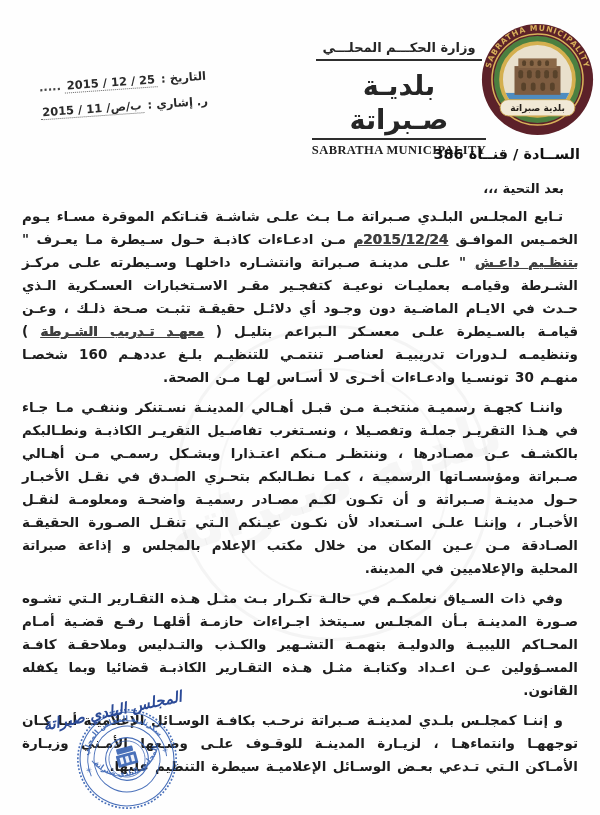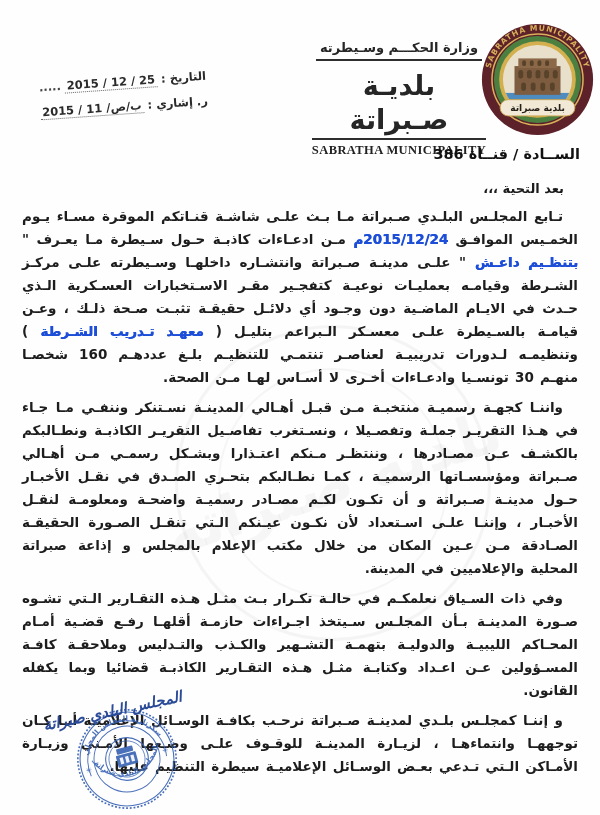--- a/index.html
+++ b/index.html
@@ -67,21 +67,21 @@
     position:absolute;right:36px;top:181px;direction:rtl;
     font-size:13px;font-weight:bold;color:#1c1c1c;
   }
   .letter-body{
     position:absolute;top:205px;right:22px;width:556px;
     direction:rtl;text-align:justify;text-align-last:right;
     font-size:13.5px;line-height:23px;font-weight:bold;color:#1d1d1d;
     word-spacing:1.5px;
   }
   .letter-body p{margin:0 0 7px;text-indent:15px;}
-  .letter-body .b{color:#1d4ed8;text-shadow:.5px 0 0 currentColor;}
+  .letter-body .b{color:#404040;text-shadow:.5px 0 0 currentColor;text-decoration:underline;}
 
   
   .sig-hand{
     position:absolute;left:30px;top:702px;width:165px;
     direction:rtl;text-align:center;white-space:nowrap;
     font-size:15px;font-weight:bold;font-style:italic;
     color:#2b4a97;transform:rotate(-12deg);z-index:3;
   }
   .stamp{position:absolute;left:76px;top:708px;width:102px;height:102px;z-index:2;opacity:.92;}
 </style>
@@ -100,21 +100,21 @@
       <span class="val">25 / 12 / 2015</span>
       <span class="trail">.....</span>
     </div>
     <div class="line">
       <span>ر. إشاري :</span>
       <span class="val">ب/ص/ 11 / 2015</span>
     </div>
   </div>
 
   <div class="brand">
-    <div class="ministry">وزارة الحكـــم وسـيطرته</div>
+    <div class="ministry">وزارة الحكـــم المحلـــي</div>
     <div class="muni-ar">بلديـة صـبراتة</div>
     <div class="rule"></div>
     <div class="muni-en">SABRATHA MUNICIPALITY</div>
   </div>
 
   <svg class="logo" viewBox="0 0 120 120">
     <circle cx="60" cy="60" r="58" fill="#5c2129"></circle>
     <circle cx="60" cy="60" r="47.5" fill="none" stroke="#d8b05a" stroke-width="1.6"></circle>
     <circle cx="60" cy="60" r="45.5" fill="#4c8040"></circle>
     <circle cx="60" cy="60" r="38" fill="#e9e0cc" stroke="#d4af4e" stroke-width="4"></circle>

